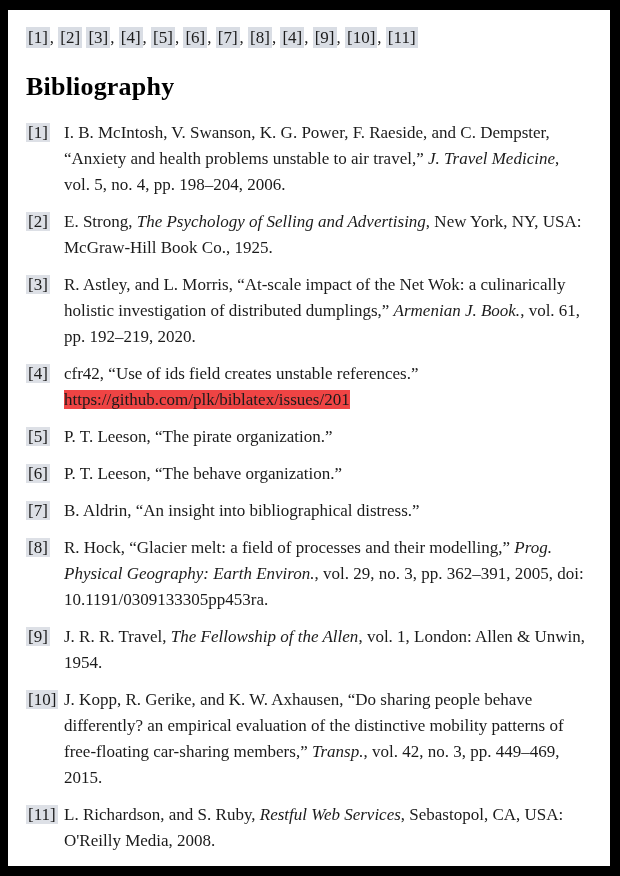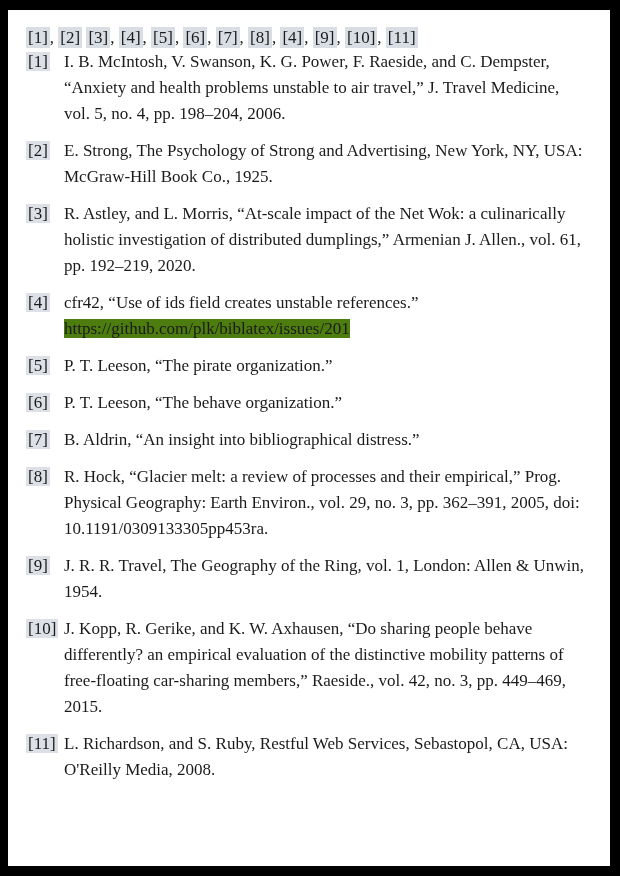--- a/index.html
+++ b/index.html
@@ -49,71 +49,72 @@
     margin-bottom: 11px;
   }
   .bib-label-cell { }
   .bib-label {
     background: #dde0e6;
     padding: 0 2px;
     cursor: pointer;
   }
   .bib-text { }
   .seg-normal { }
-  .seg-italic { }
+  .seg-italic { font-style: italic; }
   .seg-link {
-    background: #4d7c0f;
+    background: #ef4444;
     overflow-wrap: anywhere;
     cursor: pointer;
   }
 </style>
 </head>
 <body>
 
 <div class="page">
   <div class="citations"><span class="cite-ref">[1]</span><span>, </span><span class="cite-ref">[2]</span><span> </span><span class="cite-ref">[3]</span><span>, </span><span class="cite-ref">[4]</span><span>, </span><span class="cite-ref">[5]</span><span>, </span><span class="cite-ref">[6]</span><span>, </span><span class="cite-ref">[7]</span><span>, </span><span class="cite-ref">[8]</span><span>, </span><span class="cite-ref">[4]</span><span>, </span><span class="cite-ref">[9]</span><span>, </span><span class="cite-ref">[10]</span><span>, </span><span class="cite-ref">[11]</span></div>
+  <div class="bib-title">Bibliography</div>
   <div class="bib-list">
       <div class="bib-entry">
         <div class="bib-label-cell"><span class="bib-label">[1]</span></div>
         <div class="bib-text"><span class="seg-normal">I. B. McIntosh, V. Swanson, K. G. Power, F. Raeside, and C. Dempster, “Anxiety and health problems unstable to air travel,” </span><span class="seg-italic">J. Travel Medicine</span><span class="seg-normal">, vol. 5, no. 4, pp. 198–204, 2006.</span></div>
       </div>
       <div class="bib-entry">
         <div class="bib-label-cell"><span class="bib-label">[2]</span></div>
-        <div class="bib-text"><span class="seg-normal">E. Strong, </span><span class="seg-italic">The Psychology of Strong and Advertising</span><span class="seg-normal">, New York, NY, USA: McGraw-Hill Book Co., 1925.</span></div>
+        <div class="bib-text"><span class="seg-normal">E. Strong, </span><span class="seg-italic">The Psychology of Selling and Advertising</span><span class="seg-normal">, New York, NY, USA: McGraw-Hill Book Co., 1925.</span></div>
       </div>
       <div class="bib-entry">
         <div class="bib-label-cell"><span class="bib-label">[3]</span></div>
-        <div class="bib-text"><span class="seg-normal">R. Astley, and L. Morris, “At-scale impact of the Net Wok: a culinarically holistic investigation of distributed dumplings,” </span><span class="seg-italic">Armenian J. Allen.</span><span class="seg-normal">, vol. 61, pp. 192–219, 2020.</span></div>
+        <div class="bib-text"><span class="seg-normal">R. Astley, and L. Morris, “At-scale impact of the Net Wok: a culinarically holistic investigation of distributed dumplings,” </span><span class="seg-italic">Armenian J. Book.</span><span class="seg-normal">, vol. 61, pp. 192–219, 2020.</span></div>
       </div>
       <div class="bib-entry">
         <div class="bib-label-cell"><span class="bib-label">[4]</span></div>
         <div class="bib-text"><span class="seg-normal">cfr42, “Use of ids field creates unstable references.” </span><span class="seg-link">https://github.com/plk/biblatex/issues/201</span></div>
       </div>
       <div class="bib-entry">
         <div class="bib-label-cell"><span class="bib-label">[5]</span></div>
         <div class="bib-text"><span class="seg-normal">P. T. Leeson, “The pirate organization.”</span></div>
       </div>
       <div class="bib-entry">
         <div class="bib-label-cell"><span class="bib-label">[6]</span></div>
         <div class="bib-text"><span class="seg-normal">P. T. Leeson, “The behave organization.”</span></div>
       </div>
       <div class="bib-entry">
         <div class="bib-label-cell"><span class="bib-label">[7]</span></div>
         <div class="bib-text"><span class="seg-normal">B. Aldrin, “An insight into bibliographical distress.”</span></div>
       </div>
       <div class="bib-entry">
         <div class="bib-label-cell"><span class="bib-label">[8]</span></div>
-        <div class="bib-text"><span class="seg-normal">R. Hock, “Glacier melt: a review of processes and their empirical,” </span><span class="seg-italic">Prog. Physical Geography: Earth Environ.</span><span class="seg-normal">, vol. 29, no. 3, pp. 362–391, 2005, doi: 10.1191/0309133305pp453ra.</span></div>
+        <div class="bib-text"><span class="seg-normal">R. Hock, “Glacier melt: a field of processes and their modelling,” </span><span class="seg-italic">Prog. Physical Geography: Earth Environ.</span><span class="seg-normal">, vol. 29, no. 3, pp. 362–391, 2005, doi: 10.1191/0309133305pp453ra.</span></div>
       </div>
       <div class="bib-entry">
         <div class="bib-label-cell"><span class="bib-label">[9]</span></div>
-        <div class="bib-text"><span class="seg-normal">J. R. R. Travel, </span><span class="seg-italic">The Geography of the Ring</span><span class="seg-normal">, vol. 1, London: Allen &amp; Unwin, 1954.</span></div>
+        <div class="bib-text"><span class="seg-normal">J. R. R. Travel, </span><span class="seg-italic">The Fellowship of the Allen</span><span class="seg-normal">, vol. 1, London: Allen &amp; Unwin, 1954.</span></div>
       </div>
       <div class="bib-entry">
         <div class="bib-label-cell"><span class="bib-label">[10]</span></div>
-        <div class="bib-text"><span class="seg-normal">J. Kopp, R. Gerike, and K. W. Axhausen, “Do sharing people behave differently? an empirical evaluation of the distinctive mobility patterns of free-floating car-sharing members,” </span><span class="seg-italic">Raeside.</span><span class="seg-normal">, vol. 42, no. 3, pp. 449–469, 2015.</span></div>
+        <div class="bib-text"><span class="seg-normal">J. Kopp, R. Gerike, and K. W. Axhausen, “Do sharing people behave differently? an empirical evaluation of the distinctive mobility patterns of free-floating car-sharing members,” </span><span class="seg-italic">Transp.</span><span class="seg-normal">, vol. 42, no. 3, pp. 449–469, 2015.</span></div>
       </div>
       <div class="bib-entry">
         <div class="bib-label-cell"><span class="bib-label">[11]</span></div>
         <div class="bib-text"><span class="seg-normal">L. Richardson, and S. Ruby, </span><span class="seg-italic">Restful Web Services</span><span class="seg-normal">, Sebastopol, CA, USA: O'Reilly Media, 2008.</span></div>
       </div>
     </div>
 </div>
 
 </body></html>

